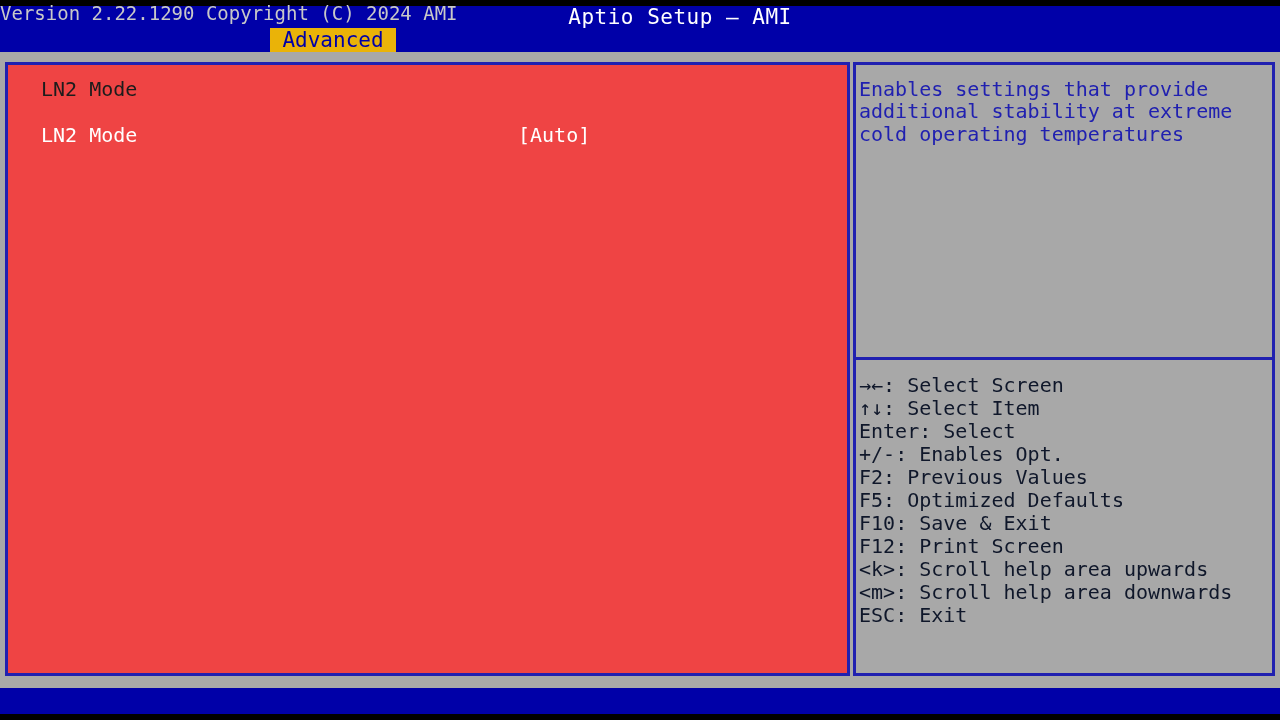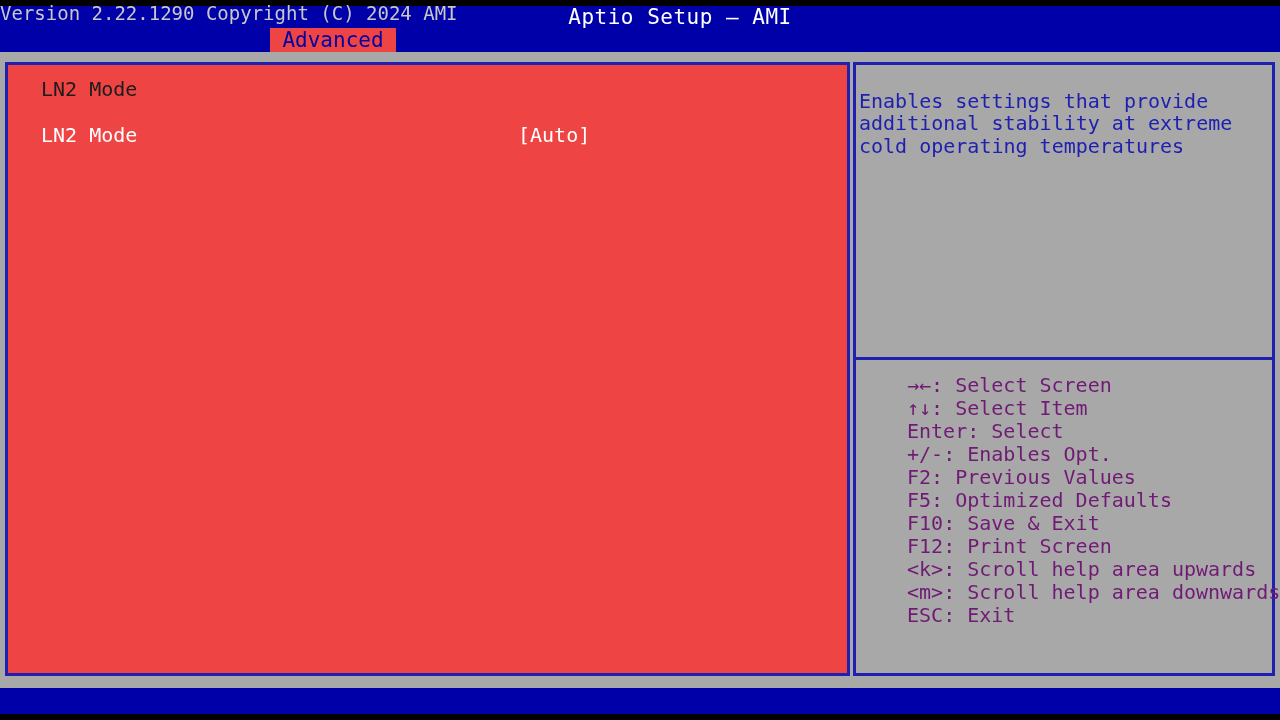--- a/index.html
+++ b/index.html
@@ -44,21 +44,21 @@
     padding-left: 40px;
   }
 
   
   .tab {
     position: absolute;
     left: 270px;
     top: 28px;
     width: 126px;
     height: 25px;
-    background: #ef4444;
+    background: #eab308;
     display: flex;
     align-items: center;
     justify-content: center;
   }
   .tab-label {
     color: #0000a8;
     font-size: 21px;
     line-height: 21px;
     white-space: pre;
   }
@@ -133,42 +133,40 @@
   .help-text {
     position: absolute;
     left: 3px;
     top: 13px;
     width: 412px;
     color: #2020b0;
     font-size: 20px;
     line-height: 22.4px;
     white-space: pre-wrap;
     word-break: normal;
-    margin-top: 12px;
   }
   .help-divider {
     position: absolute;
     left: 0;
     top: 292px;
     width: 100%;
     height: 3px;
     background: #2020b0;
   }
   .legend {
     position: absolute;
     left: 3px;
     top: 309px;
     width: 412px;
   }
   .legend-line {
-    color: #701a75;
+    color: #0f172a;
     font-size: 20px;
     line-height: 23px;
     white-space: pre;
-    margin-left: 48px;
   }
   .legend-key {
     font-weight: normal;
   }
 
   
   .footer-bar {
     position: absolute;
     left: 0;
     top: 688px;

